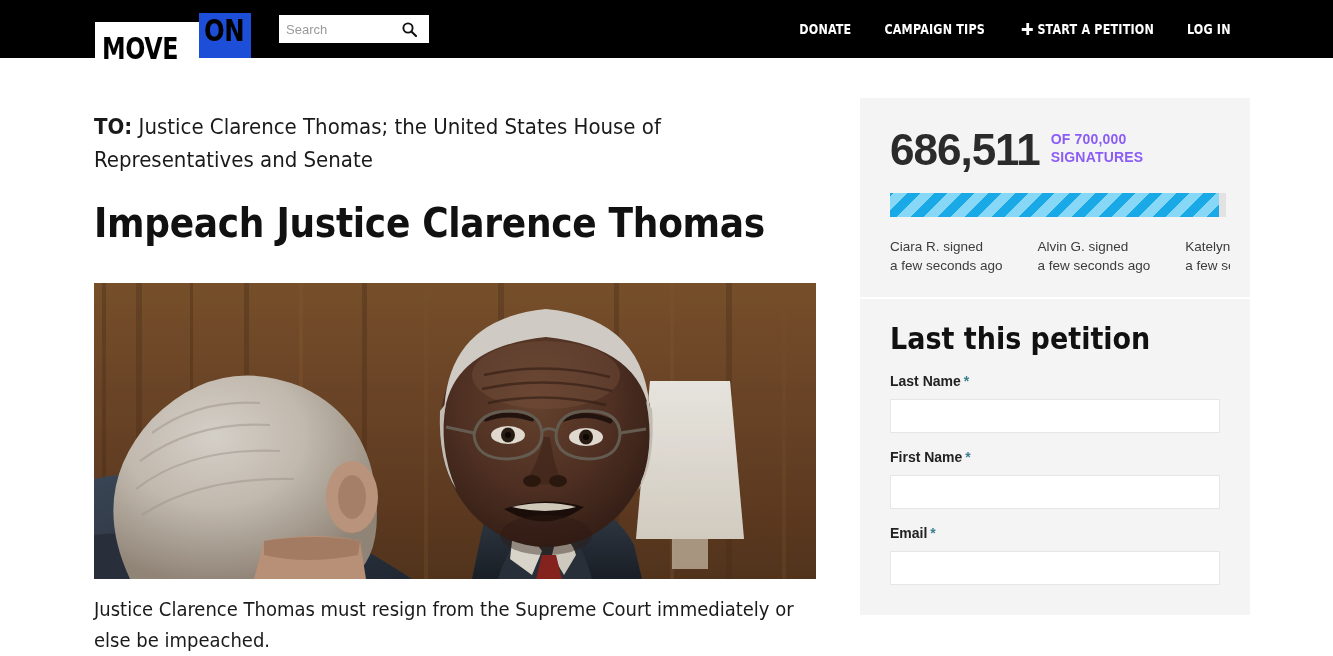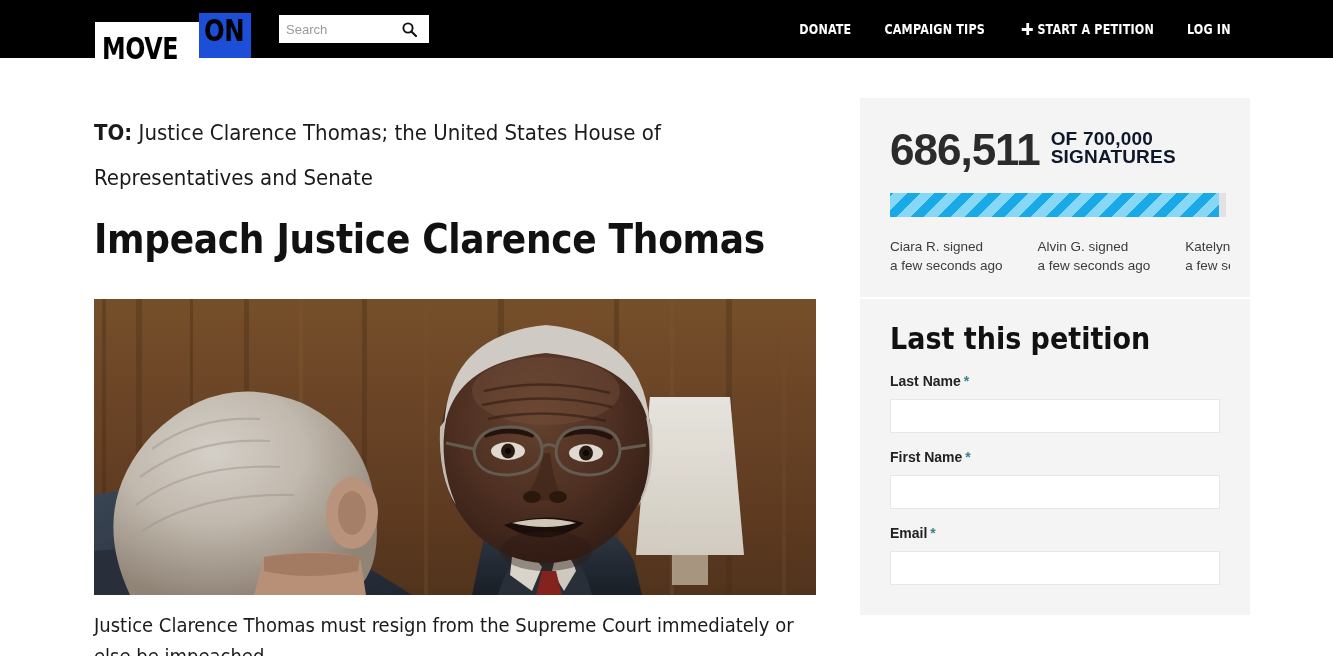--- a/index.html
+++ b/index.html
@@ -95,26 +95,26 @@
   .plus-icon::before { left: 4.5px; top: 0; width: 3.5px; height: 12px; }
   .plus-icon::after { left: 0; top: 4.5px; width: 12px; height: 3.5px; }
 
   
   .main-col {
     position: absolute; left: 94px; top: 110px;
     width: 725px;
   }
   .to-line {
     font-family: "Liberation Sans Narrow", "DejaVu Sans Condensed", "Liberation Sans", sans-serif;
-    font-size: 22px; line-height: 45px; color: #1a1a1a;
+    font-size: 22px; line-height: 33px; color: #1a1a1a;
     max-width: 712px;
   }
   .to-label { font-weight: 700; }
   .petition-title {
-    margin-top: 16px;
+    margin-top: 24px;
     font-family: "Liberation Sans Narrow", "DejaVu Sans Condensed", "Liberation Sans", sans-serif;
     font-weight: 700; font-size: 40px; line-height: 46px;
     color: #111111; letter-spacing: -0.3px;
   }
 
   
   .photo {
     position: relative; margin-top: 37px;
     width: 722px; height: 296px;
     overflow: hidden;
@@ -141,22 +141,22 @@
   }
   .count-row { display: flex; align-items: flex-start; }
   .count-number {
     font-family: "Liberation Sans", sans-serif;
     font-weight: 700; font-size: 44px; line-height: 48px;
     color: #2b2b2b; letter-spacing: -1px;
   }
   .count-of {
     margin-left: 11px; margin-top: 4px;
     font-family: "Liberation Sans", sans-serif;
-    font-weight: 700; font-size: 19px; line-height: 18px;
-    color: #0f172a; letter-spacing: 0.2px;
+    font-weight: 700; font-size: 14px; line-height: 18px;
+    color: #8b5cf6; letter-spacing: 0.2px;
   }
   .progress-track {
     margin-top: 19px;
     width: 336px; height: 24px;
     background: #e2e2e2;
   }
   .progress-fill {
     height: 24px;
     background-color: #7ed4f2;
     background-image: repeating-linear-gradient(

